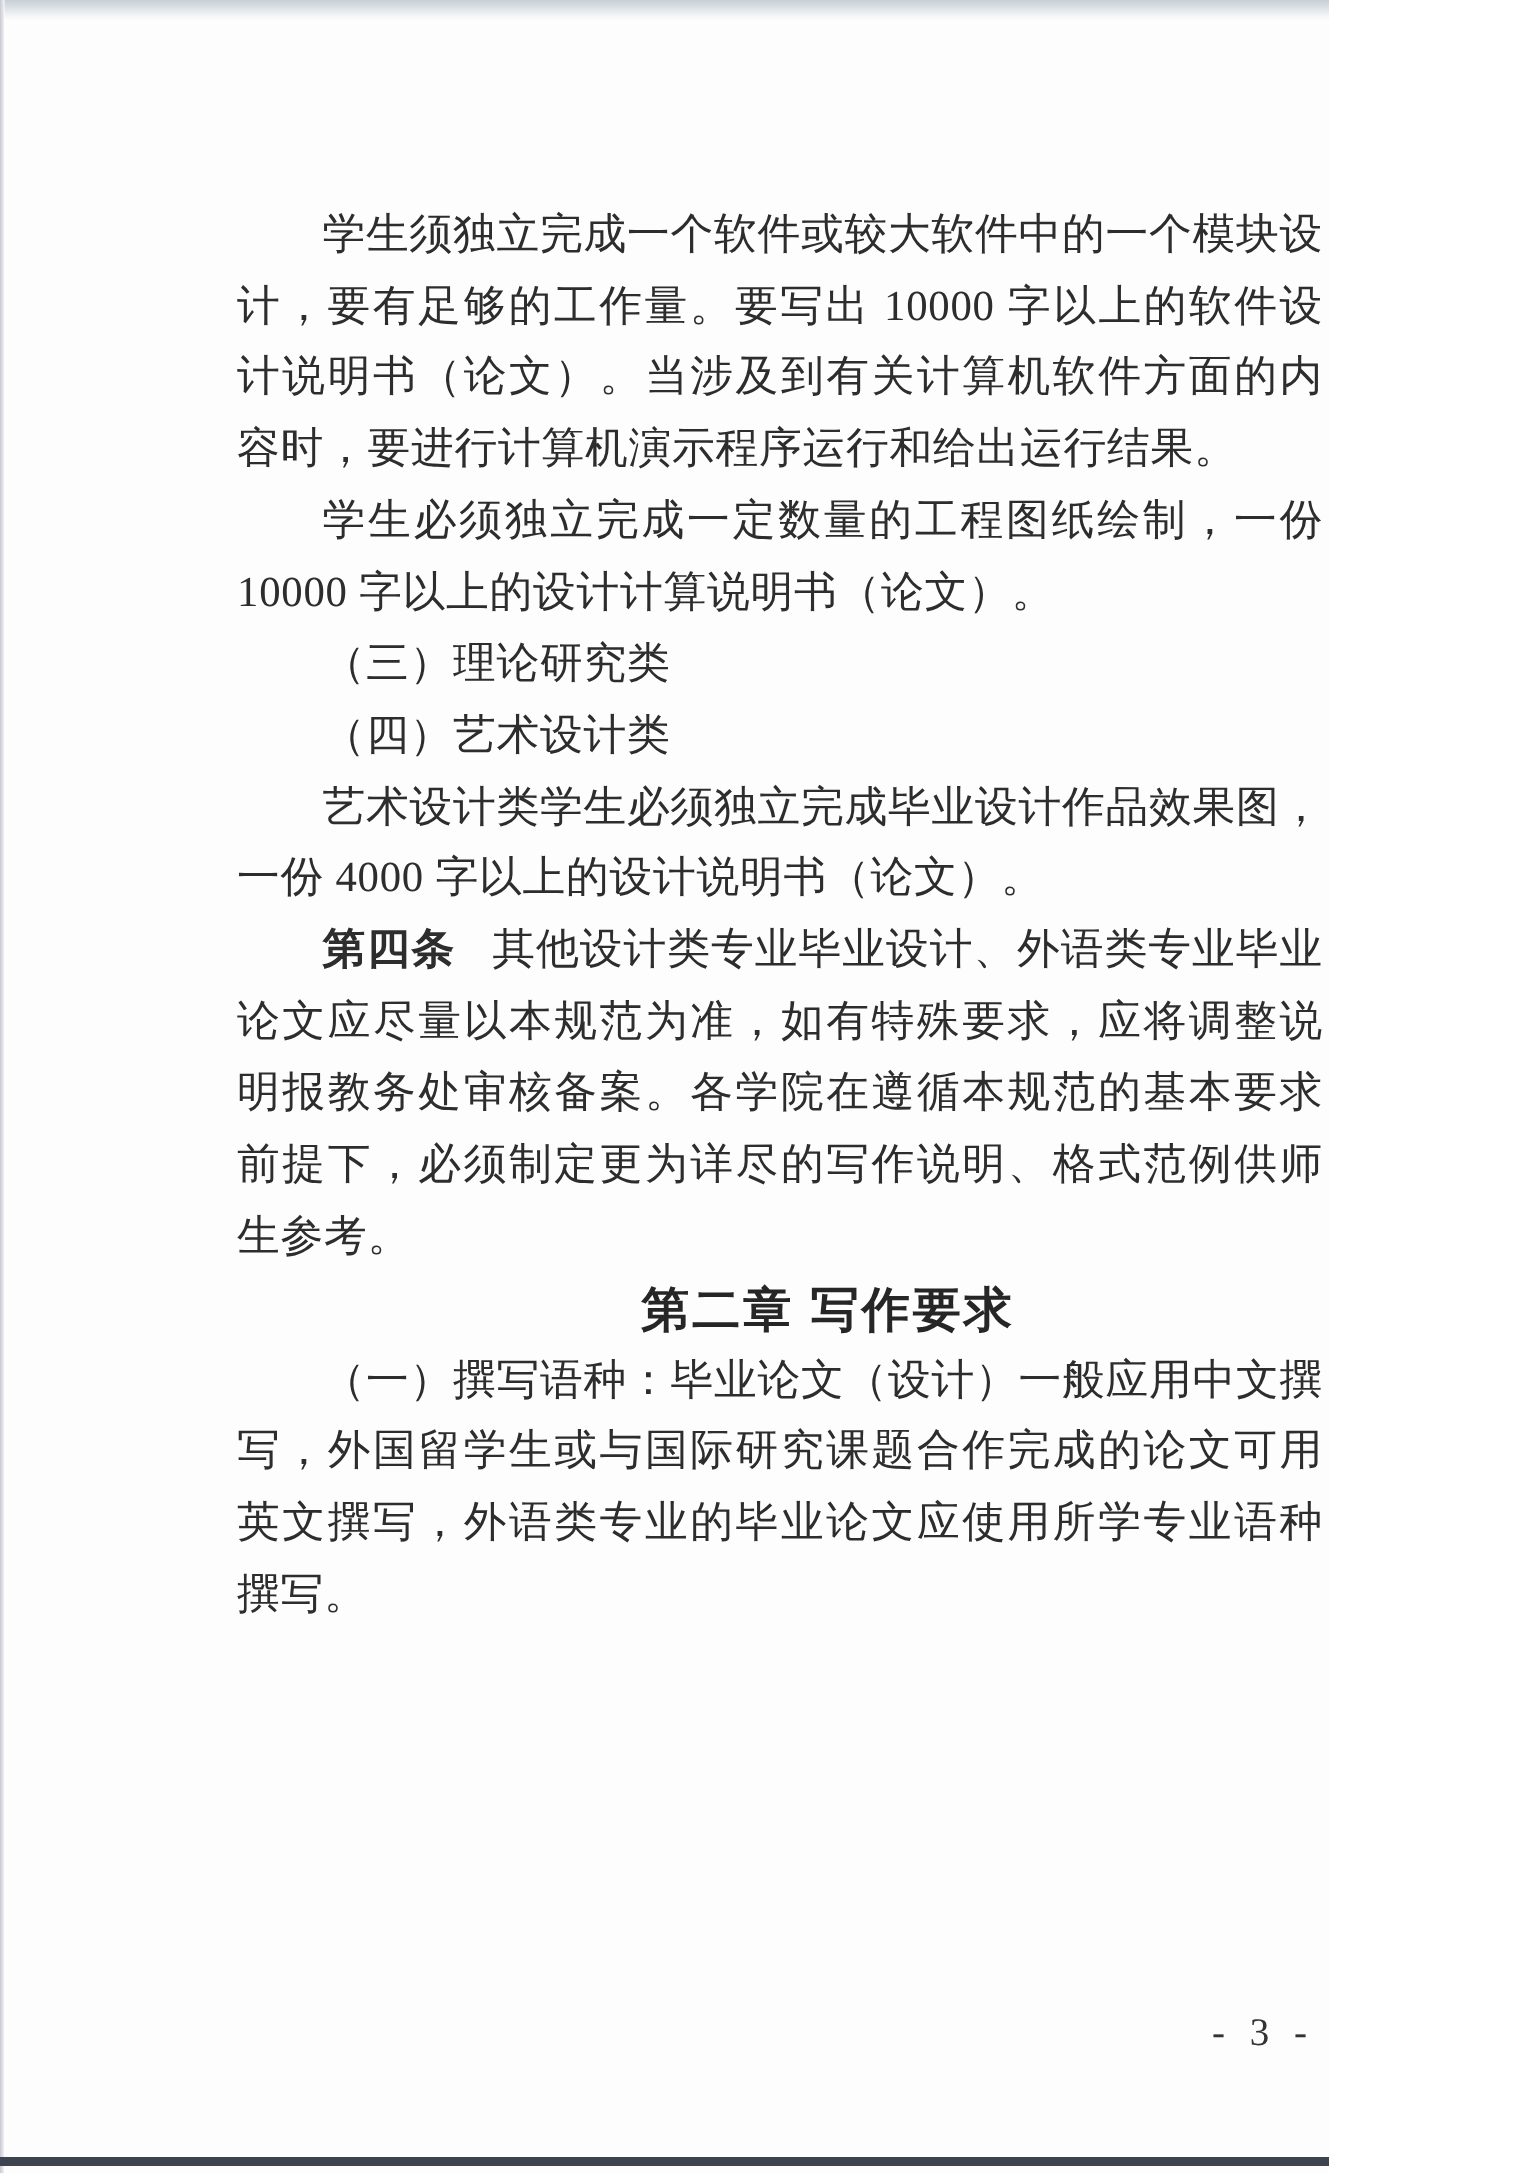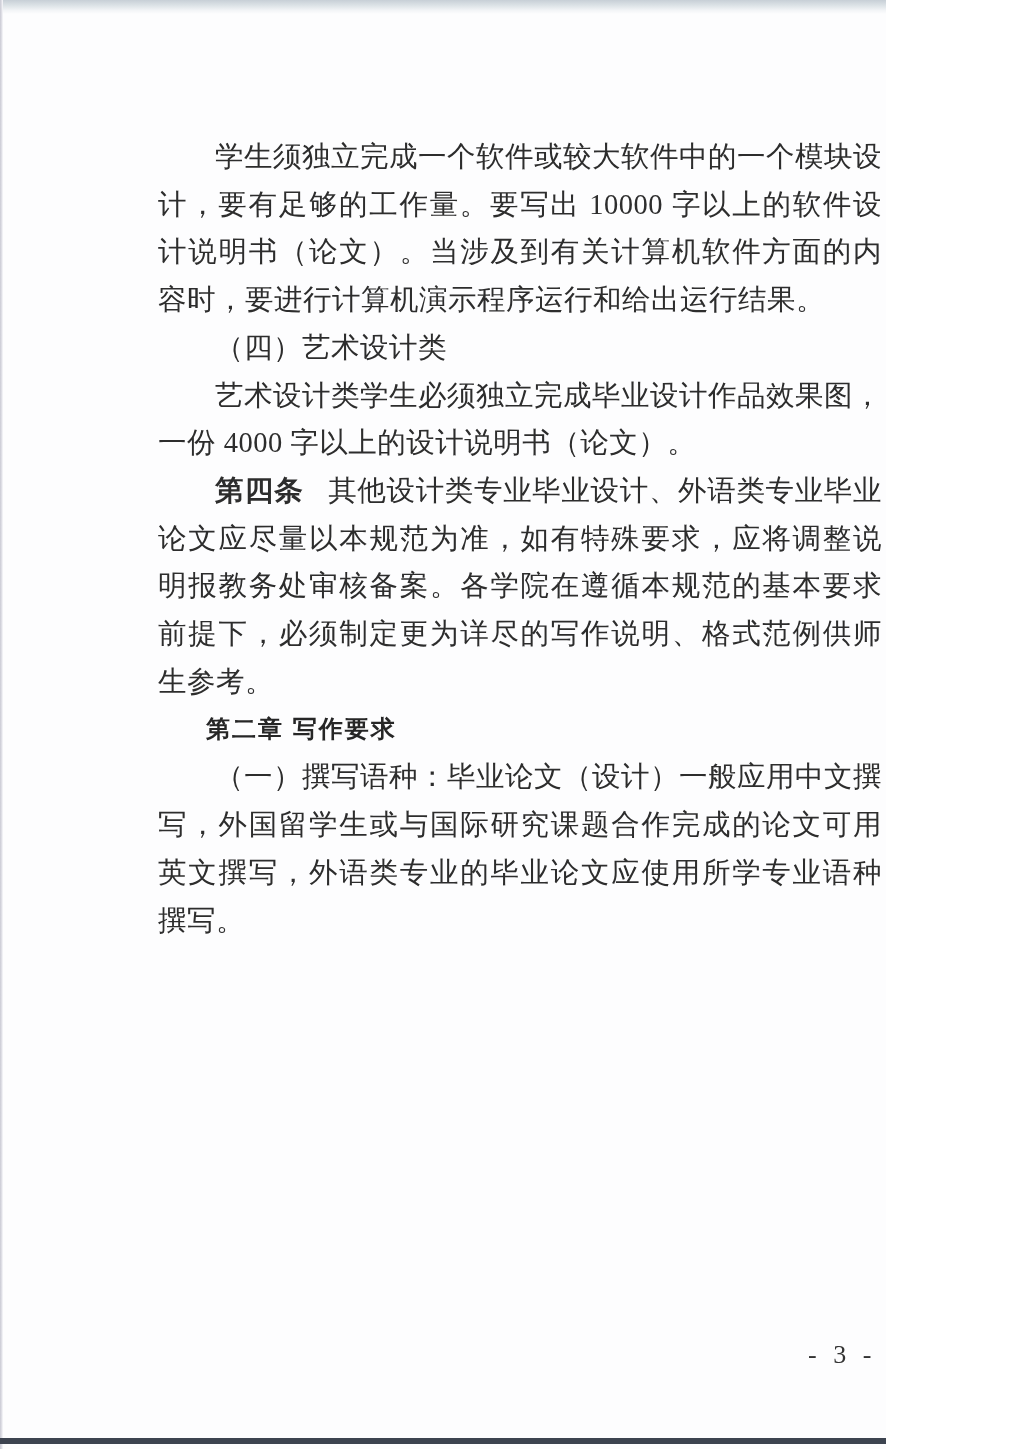--- a/index.html
+++ b/index.html
@@ -59,24 +59,25 @@
   }
   .article-prefix {
     font-family: "Liberation Sans", "DejaVu Sans", sans-serif;
     font-weight: bold;
     margin-right: 0.85em;
     letter-spacing: 1px;
     margin-top: 36px;
   }
   .chapter-heading {
     margin: 3px 0 0 0;
+    text-align: center;
     text-indent: 0;
     font-family: "Liberation Sans", "DejaVu Sans", sans-serif;
     font-weight: bold;
-    font-size: 24px;
+    font-size: 32px;
     line-height: 48px;
     letter-spacing: 2px;
     color: #262626;
   }
   .page-number {
     position: absolute;
     top: 1340px;
     left: 808px;
     font-size: 26px;
     letter-spacing: 5px;
@@ -91,21 +92,23 @@
 
   <div class="top-strip"></div>
   <div class="left-edge"></div>
   <div class="right-scan-line"></div>
 
   <div class="content">
 
     <p>学生须独立完成一个软件或较大软件中的一个模块设计，要有足够的工作量。要写出 10000 字以上的软件设计说明书（论文）。当涉及到有关计算机软件方面的内容时，要进行计算机演示程序运行和给出运行结果。</p>
 
 
+    <p>学生必须独立完成一定数量的工程图纸绘制，一份 10000 字以上的设计计算说明书（论文）。</p>
 
+    <p>（三）理论研究类</p>
 
 
     <p>（四）艺术设计类</p>
 
     <p>艺术设计类学生必须独立完成毕业设计作品效果图，一份 4000 字以上的设计说明书（论文）。</p>
 
     <p><span class="article-prefix">第四条</span><span>其他设计类专业毕业设计、外语类专业毕业论文应尽量以本规范为准，如有特殊要求，应将调整说明报教务处审核备案。各学院在遵循本规范的基本要求前提下，必须制定更为详尽的写作说明、格式范例供师生参考。</span></p>
 
     <p class="chapter-heading">第二章 写作要求</p>
 

